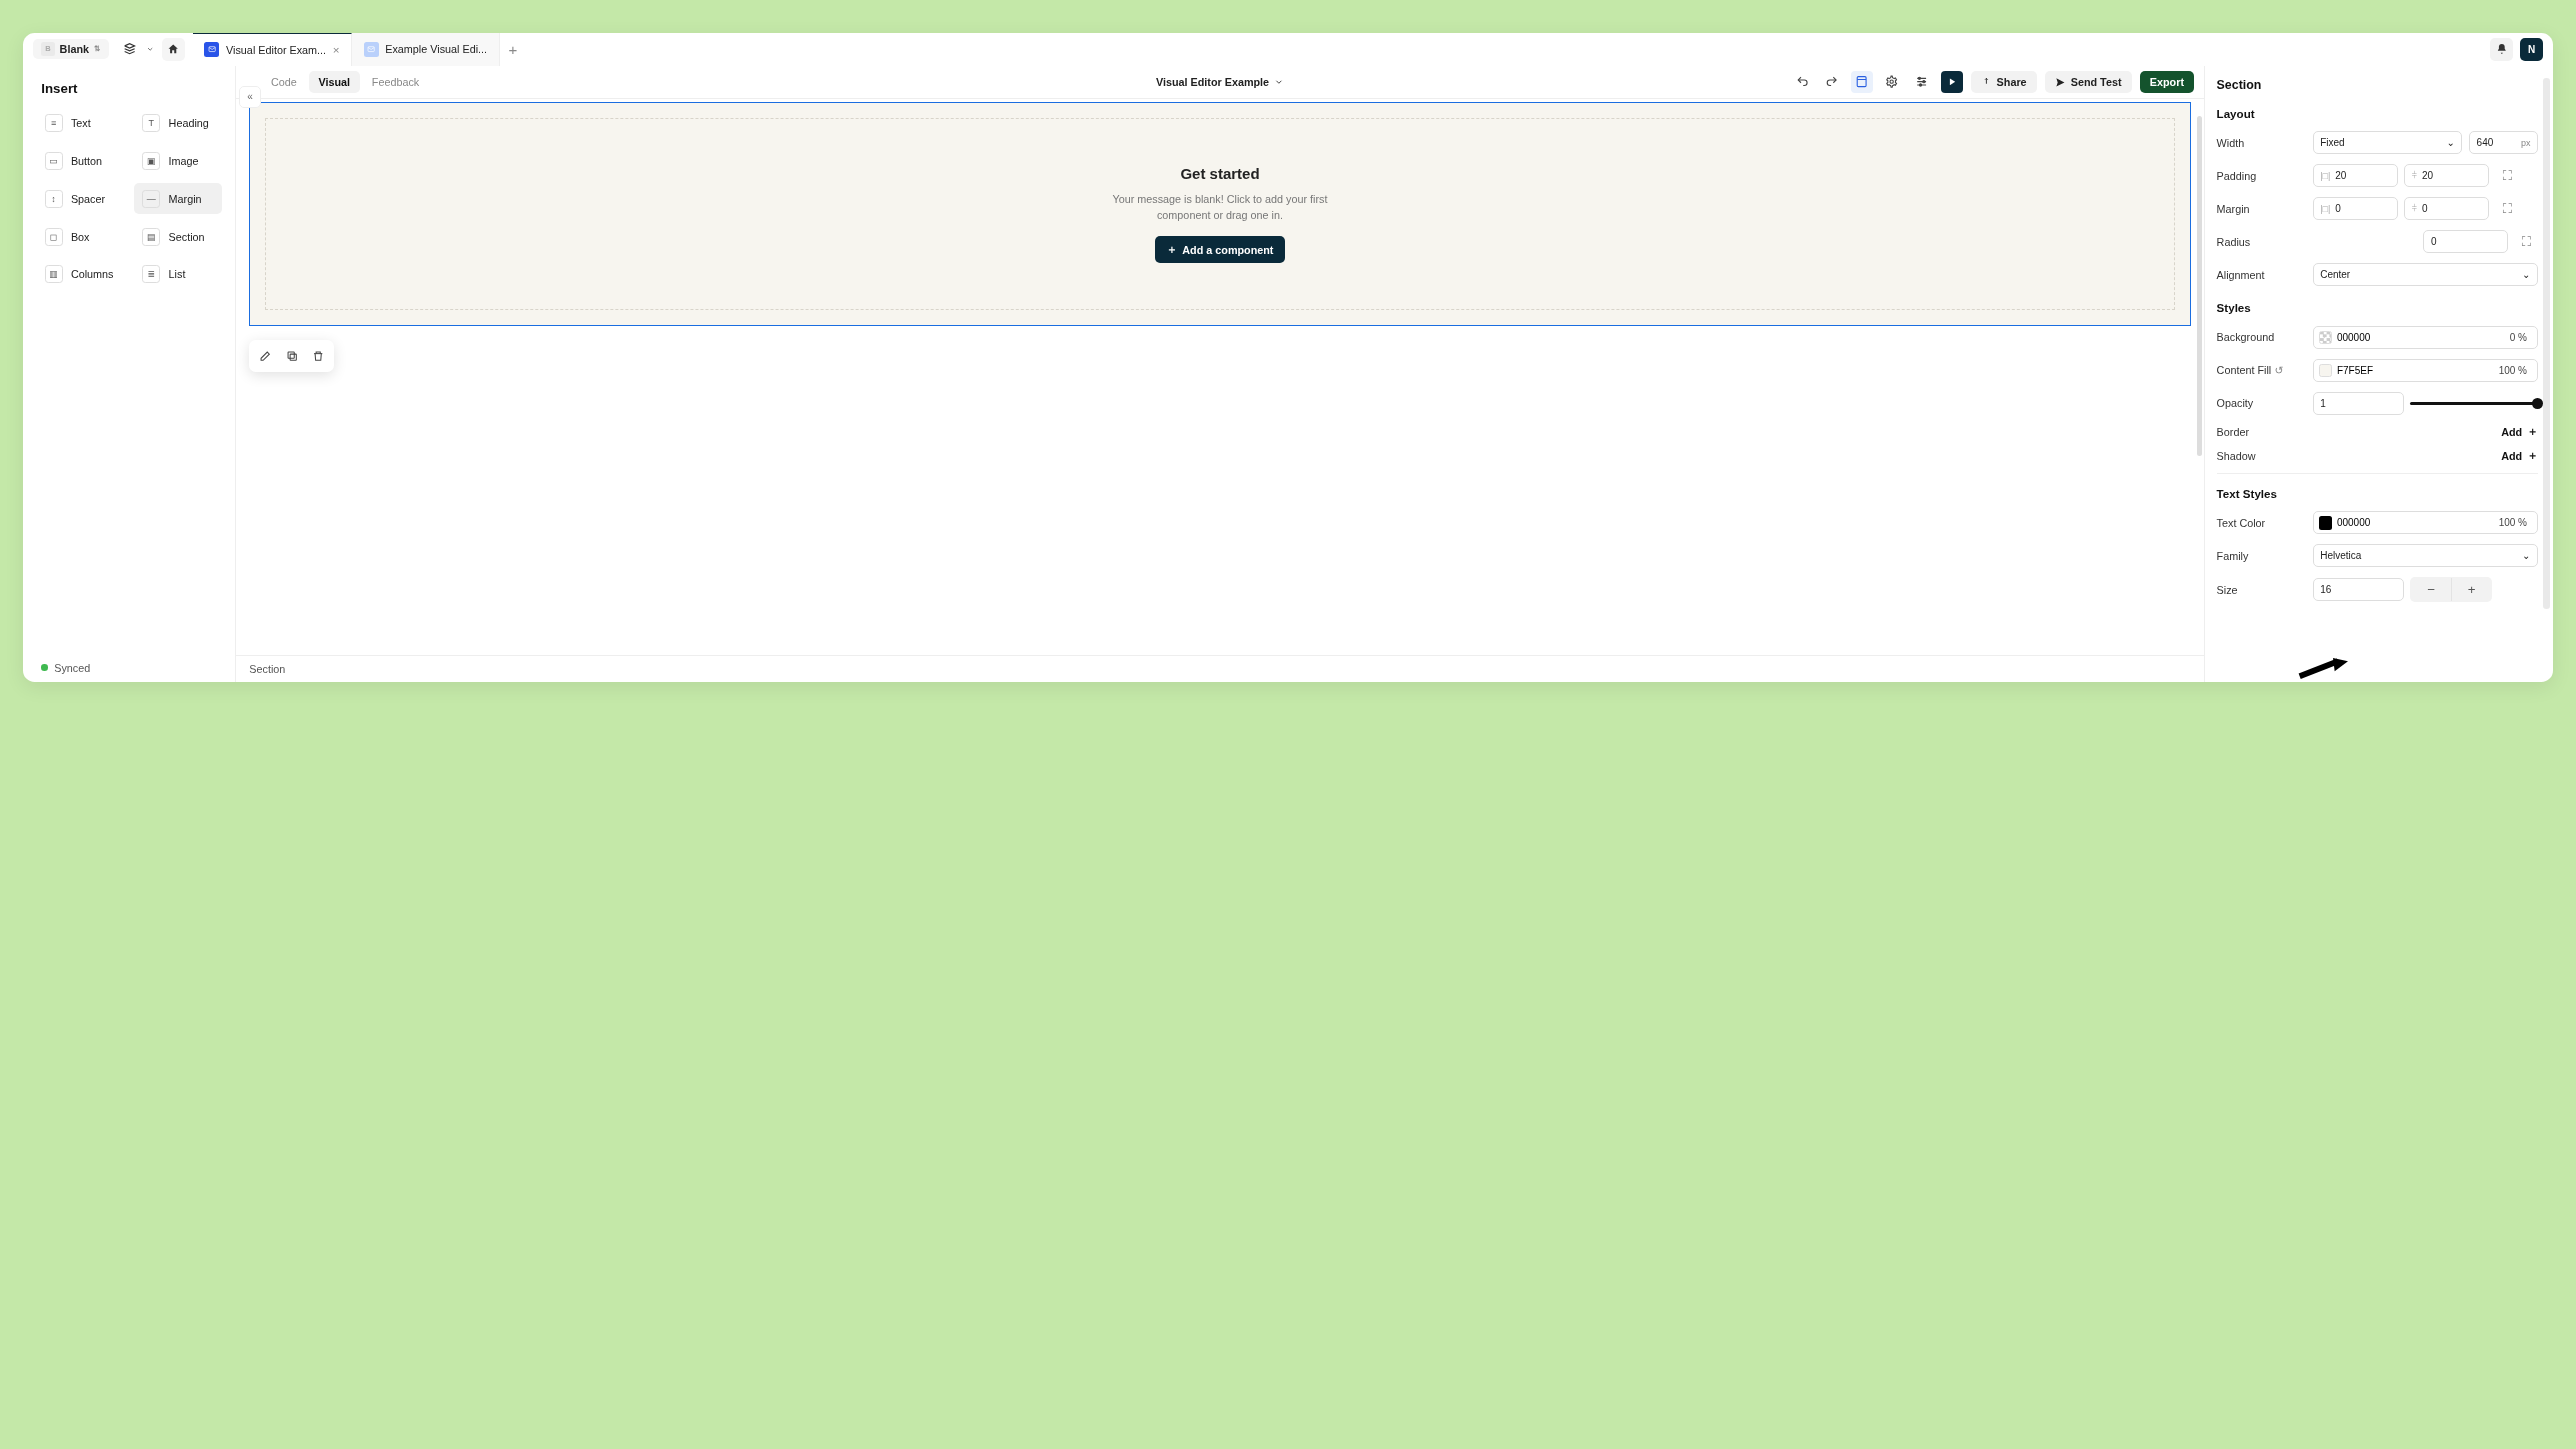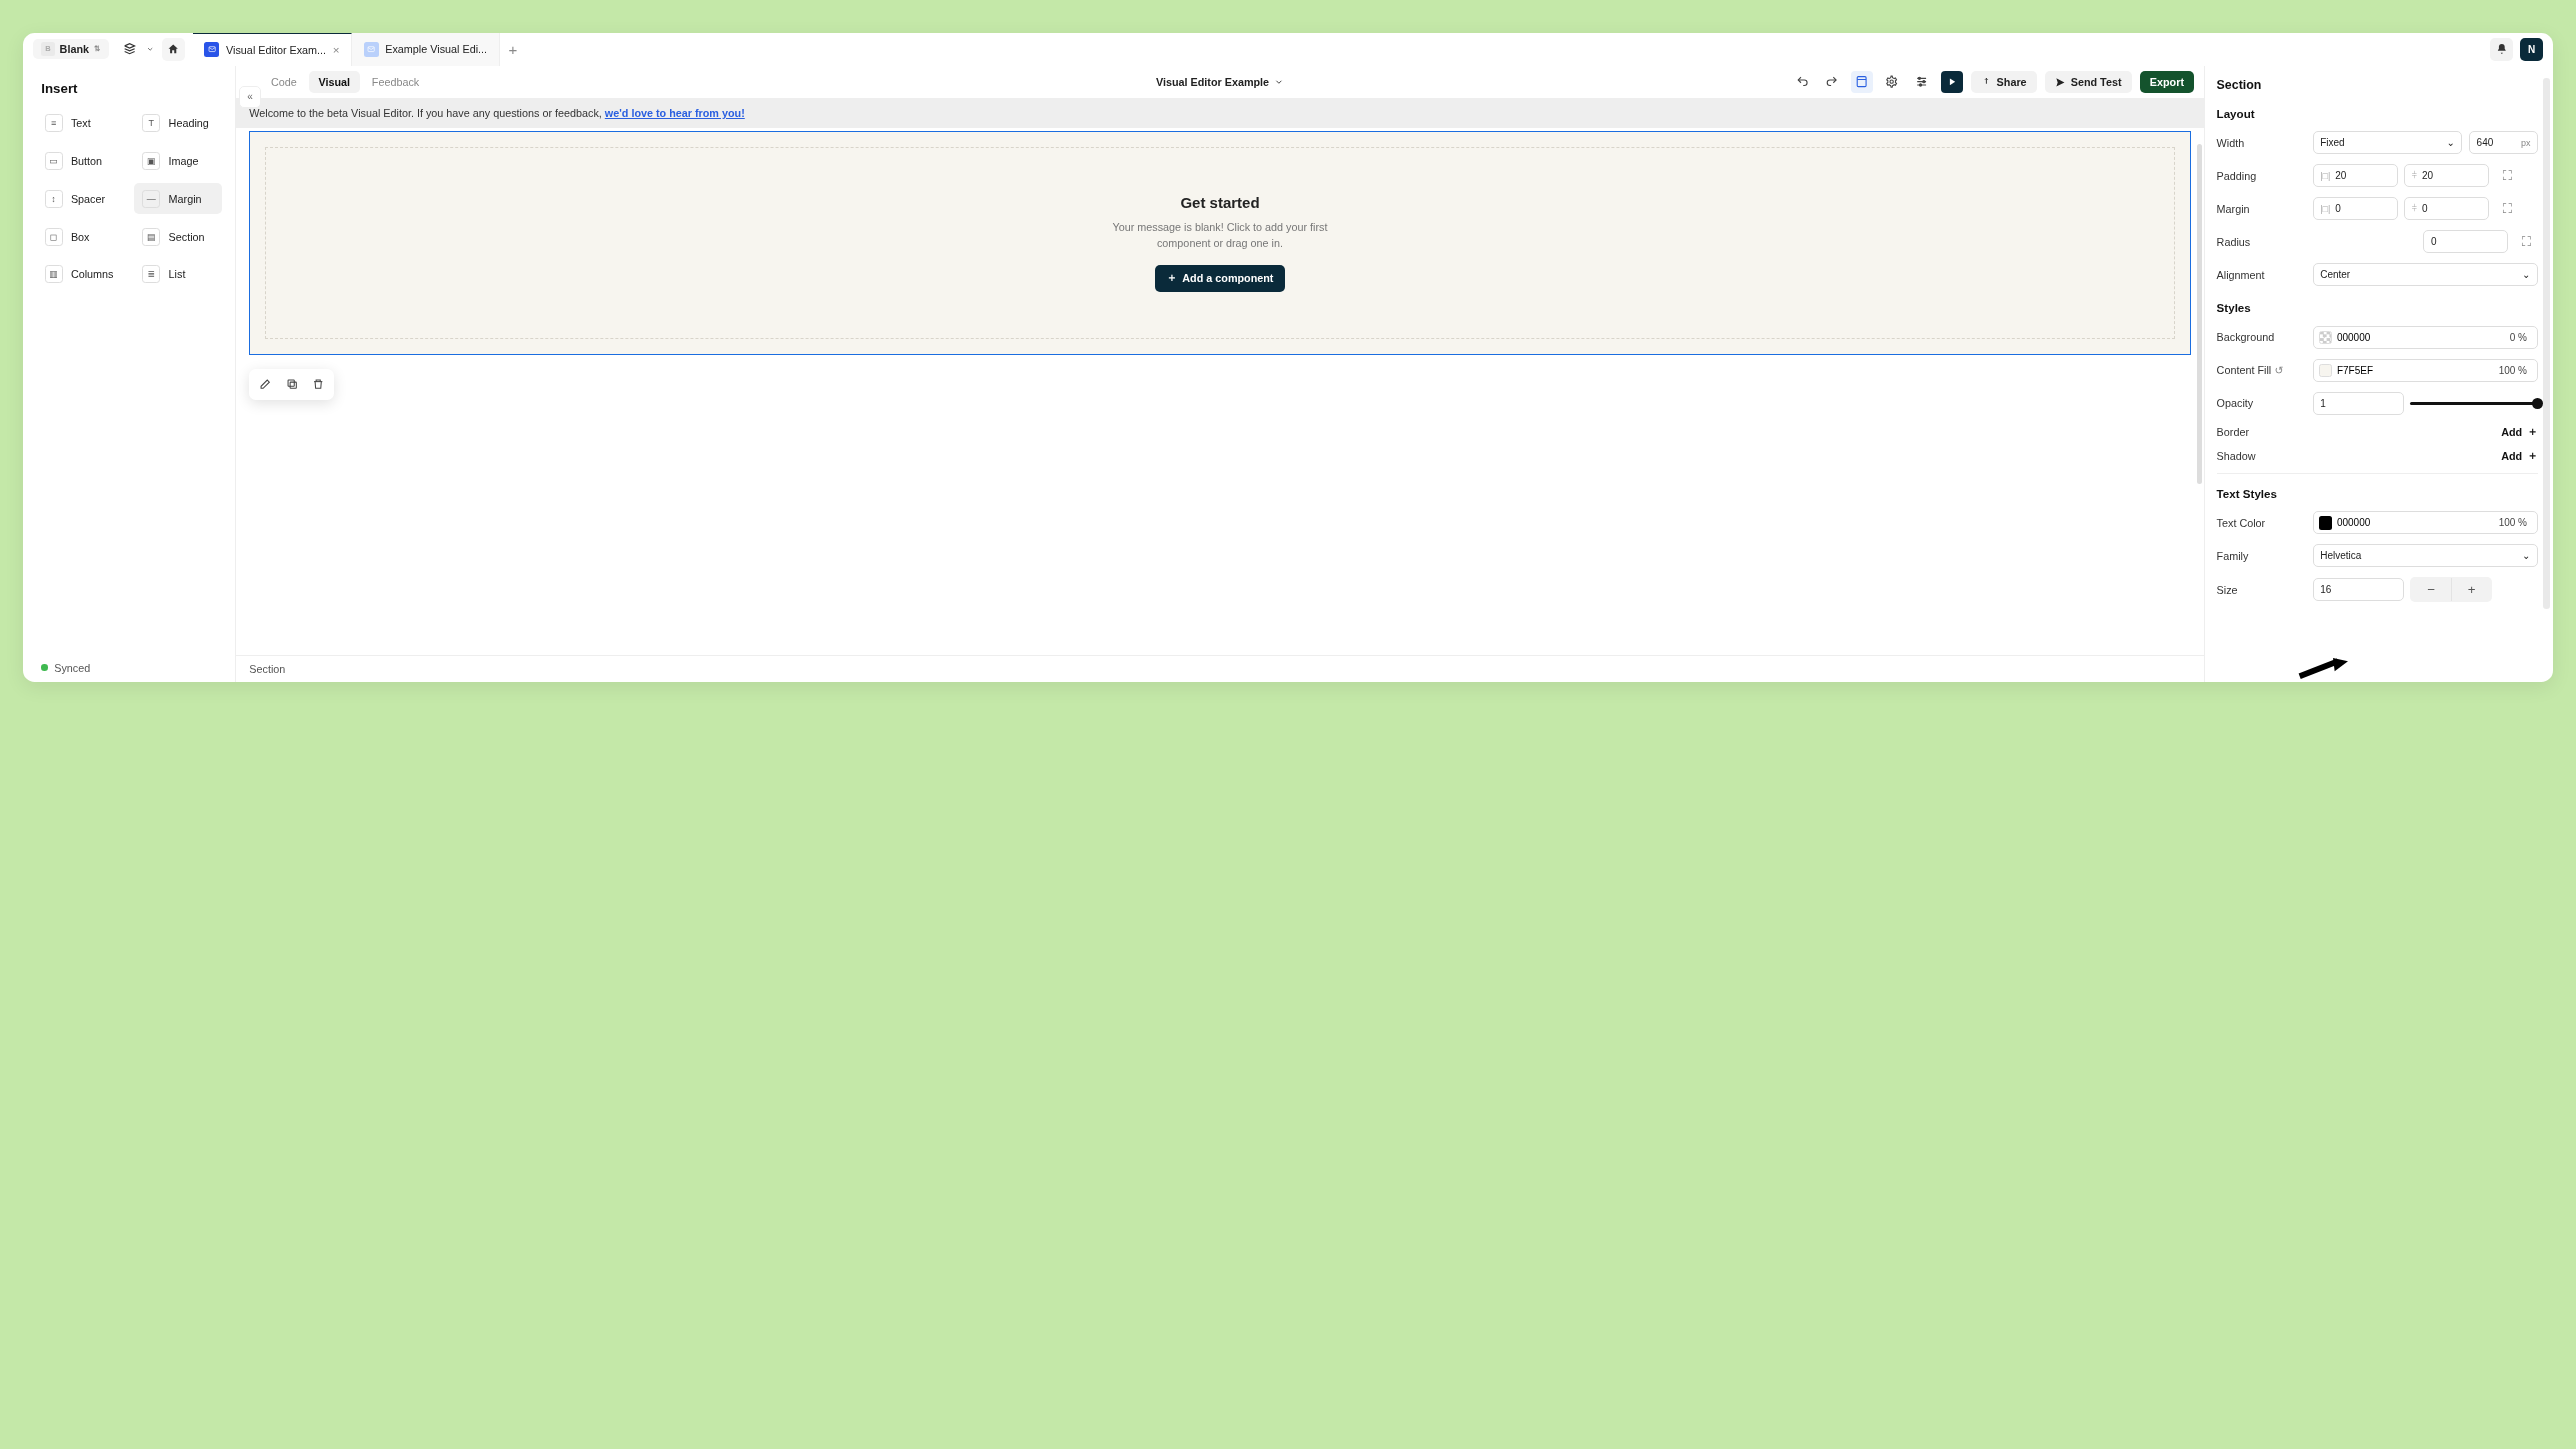--- a/index.html
+++ b/index.html
@@ -270,23 +270,20 @@
                 <polygon points="3 3 21 12 3 21 6 12"></polygon>
               </svg>
             <span>Send Test</span>
           </div>
           <div class="btn darker">
               <span>Export</span>
             </div>
         </div>
       </div>
 
-      <div class="banner">
-        <span>Welcome to the beta Visual Editor. If you have any questions or feedback, </span><a href="#">we'd love to hear from you!</a>
-      </div>
 
       <div class="canvas-wrap">
         <div class="section-frame">
           <div class="inner-dashed">
             <div class="get-started">Get started</div>
             <div class="blank-msg">Your message is blank! Click to add your first component or drag one in.</div>
             <div class="add-comp">
               <span>＋</span>
               <span>Add a component</span>
             </div>

